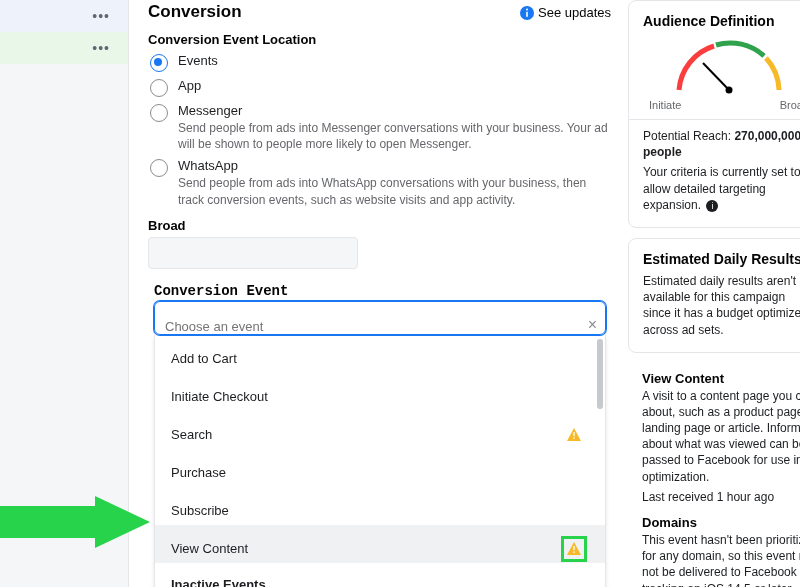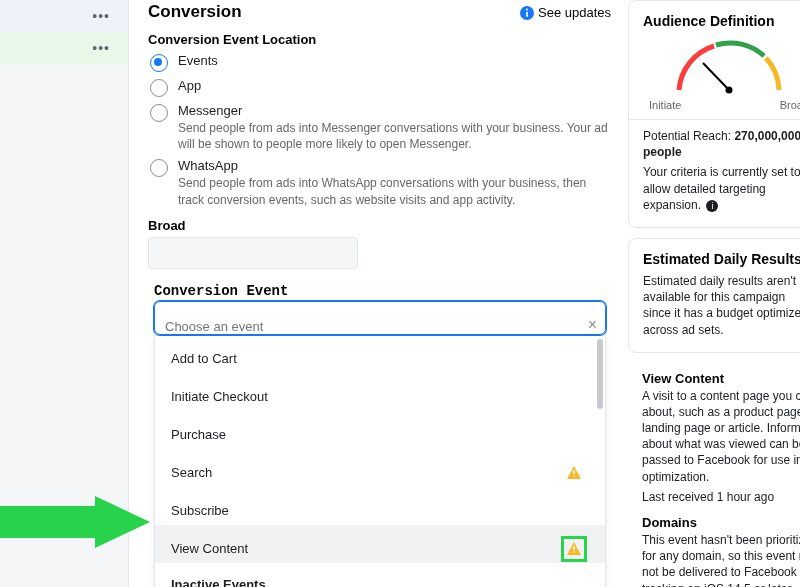--- a/index.html
+++ b/index.html
@@ -127,32 +127,32 @@
 
   <div class="dropdown">
     <div class="scroll-track"></div>
     <div class="opt">
         <span>Add to Cart</span>
       </div>
     <div class="opt">
         <span>Initiate Checkout</span>
       </div>
     <div class="opt">
-        <span>Purchase</span>
-      </div>
-    <div class="opt">
       <span>Search</span>
       <span class="warn-tri">
           <svg viewBox="0 0 14 13">
             <polygon points="7,0 14,13 0,13" fill="#f7b928"></polygon>
             <rect x="6.3" y="4" width="1.4" height="4.2" fill="#fff"></rect>
             <rect x="6.3" y="9.4" width="1.4" height="1.4" fill="#fff"></rect>
           </svg>
         </span>
     </div>
+    <div class="opt">
+        <span>Purchase</span>
+      </div>
     <div class="opt">
         <span>Subscribe</span>
       </div>
     <div class="opt highlighted">
       <span>View Content</span>
       <span class="warn-tri">
           <svg viewBox="0 0 14 13">
             <polygon points="7,0 14,13 0,13" fill="#f7b928"></polygon>
             <rect x="6.3" y="4" width="1.4" height="4.2" fill="#fff"></rect>
             <rect x="6.3" y="9.4" width="1.4" height="1.4" fill="#fff"></rect>

